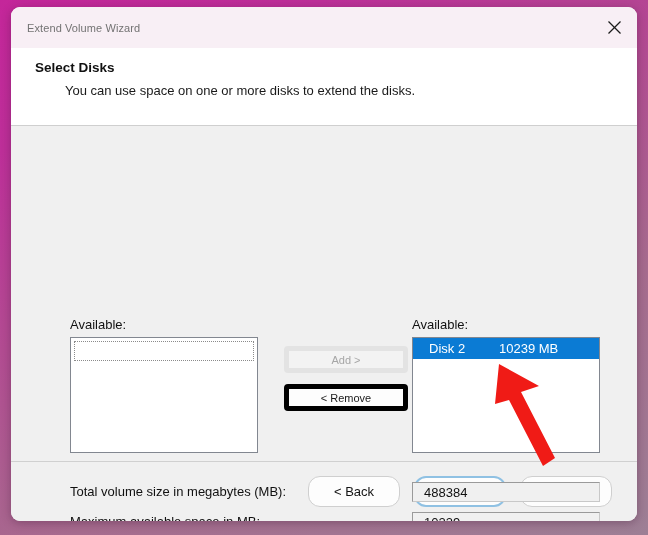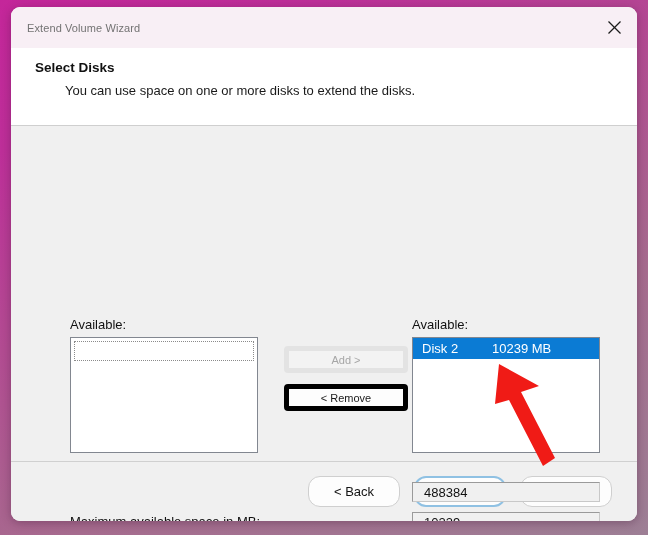--- a/index.html
+++ b/index.html
@@ -113,21 +113,21 @@
     box-sizing: border-box;
   }
 
   #selected-list { left: 401px; top: 211px; width: 188px; height: 116px; }
   #selected-row-0 {
     background: #0b7bd4;
     color: #ffffff;
     font-size: 13px;
     height: 21px;
     line-height: 21px;
-    padding-left: 9px;
+    padding-left: 16px;
     white-space: nowrap;
     display: flex;
   }
   #selected-row-0 .disk-name { width: 70px; flex: 0 0 70px; }
 
   
   .mid-button {
     position: absolute;
     left: 273px;
     width: 124px;
@@ -258,20 +258,21 @@
     <div class="listbox" id="selected-list">
       <div id="selected-row-0">
         <span class="disk-name">Disk 2</span>
         <span>10239 MB</span>
       </div>
     </div>
 
     <div class="mid-button disabled" id="btn-add">Add &gt;</div>
     <div class="mid-button" id="btn-remove">&lt; Remove</div>
 
+    <div class="field-label" id="label-total">Total volume size in megabytes (MB):</div>
     <div class="field-value readonly" id="value-total">488384</div>
 
     <div class="field-label" id="label-max">Maximum available space in MB:</div>
     <div class="field-value readonly" id="value-max">10239</div>
 
     <div id="annotation-arrow">
       <svg width="120" height="125" viewBox="0 0 120 125">
         <polygon points="18,10 58,32 40,38 74,104 62,112 28,46 14,50" fill="#f01b16"></polygon>
       </svg>
     </div>

